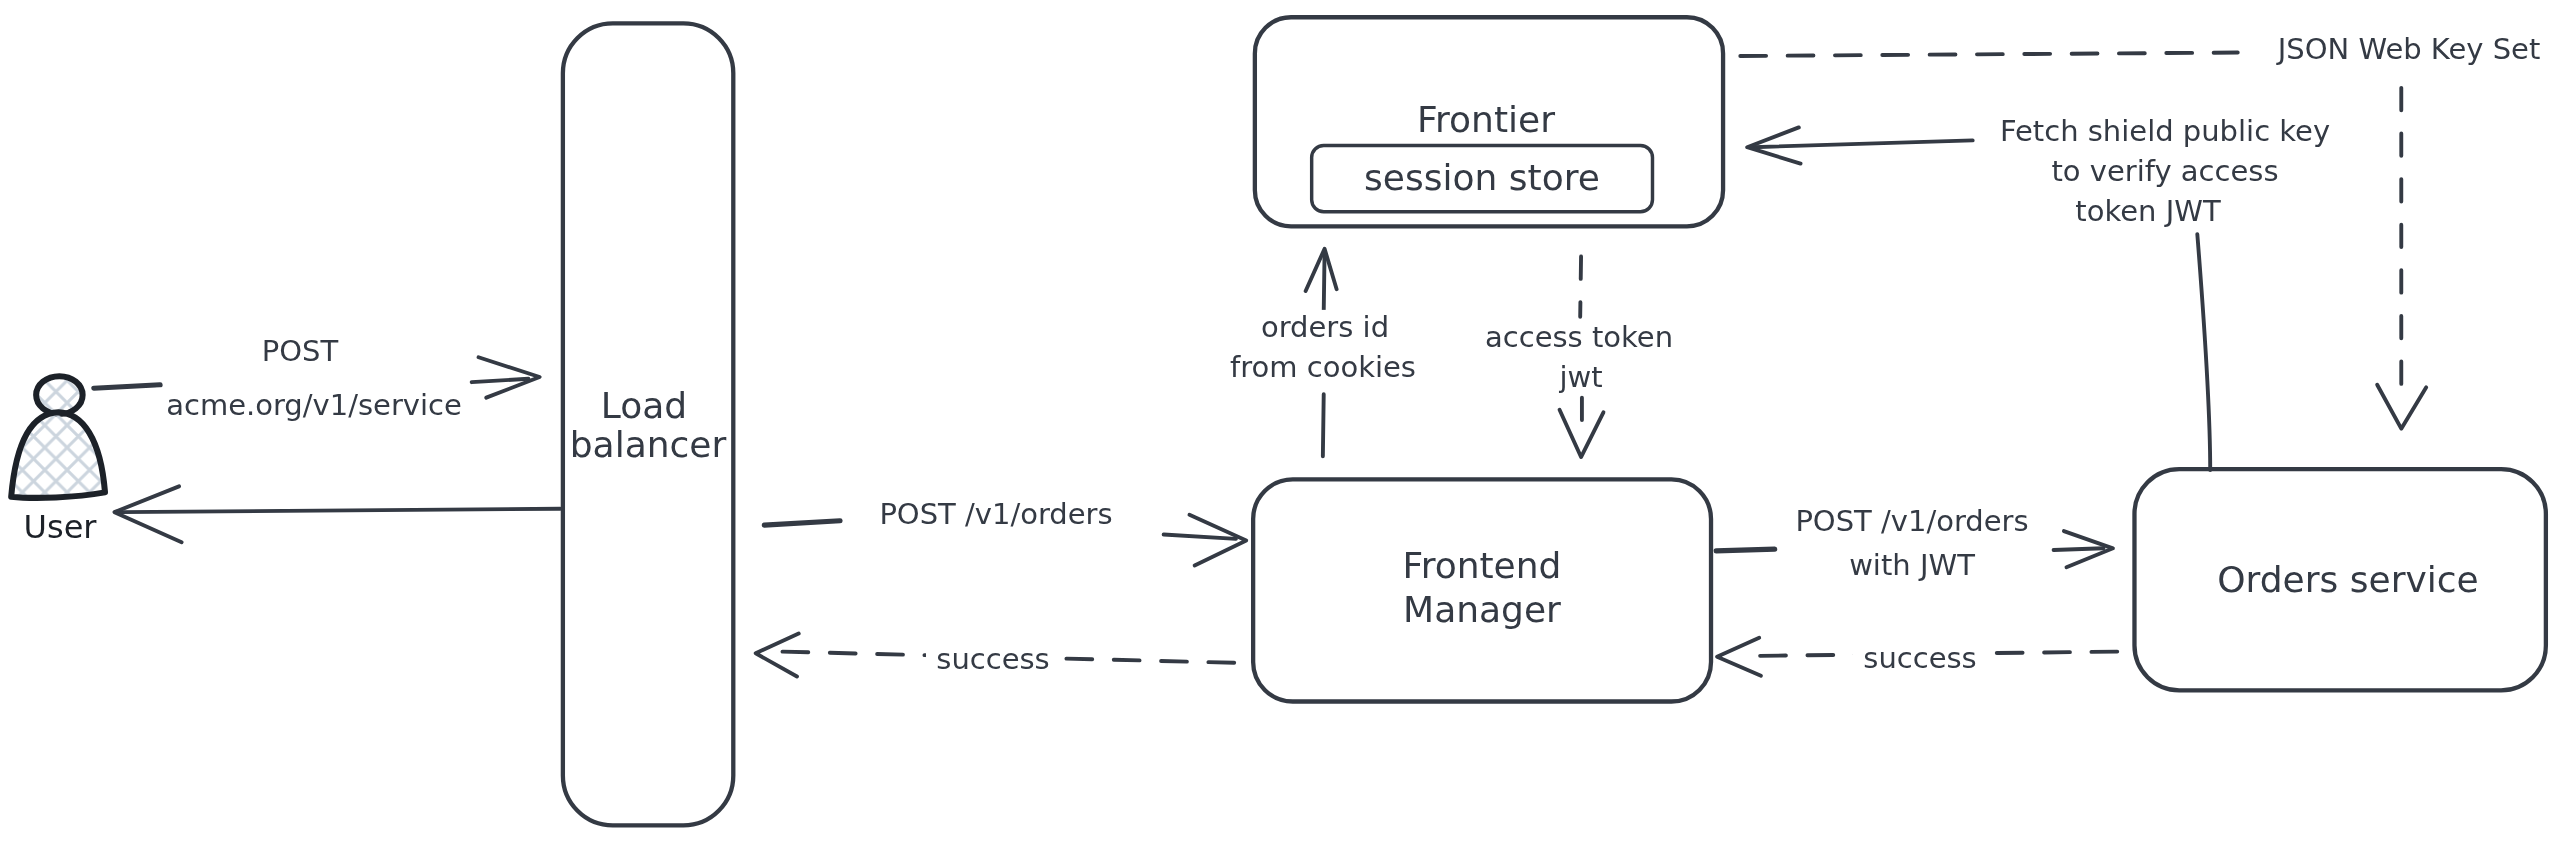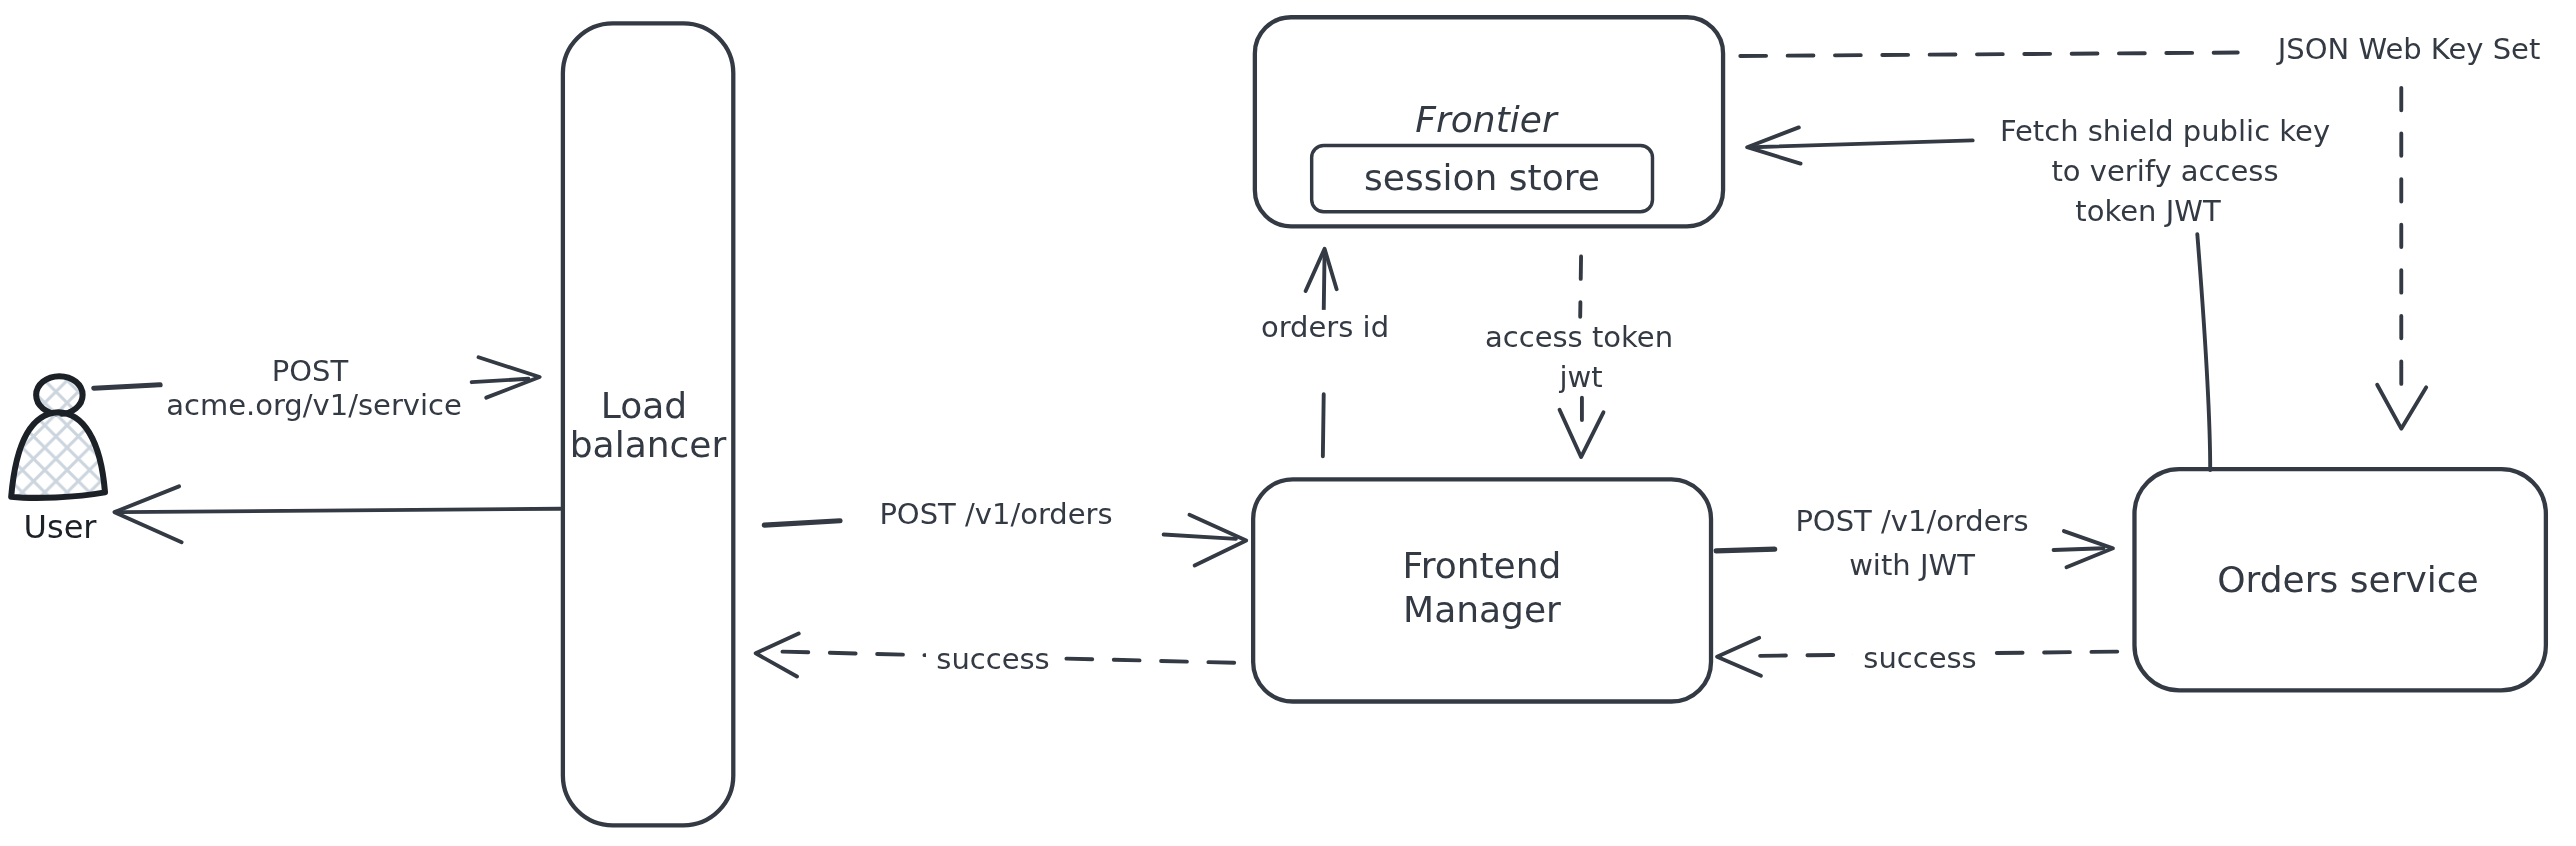--- a/index.html
+++ b/index.html
@@ -114,34 +114,35 @@
     <g>
       <path class="ln dash" d="M 2022 65 L 2600 61"></path>
       <path class="ln dash2" d="M 2790 102 L 2790 450"></path>
       <path class="ln" d="M 2762 447 L 2790 498 L 2819 450"></path>
     </g>
   </svg>
 
   <div class="lbl user" style="left:60px;top:528px;">User</div>
   <div class="lbl title" style="left:644px;top:406px;">Load</div>
   <div class="lbl title" style="left:648px;top:445px;">balancer</div>
-  <div class="lbl title" style="left:1486px;top:120px;font-style:italic;">Frontier</div>
+  <div class="lbl title" style="left:1486px;top:120px;">Frontier</div>
   <div class="lbl title" style="left:1482px;top:178px;">session store</div>
   <div class="lbl title" style="left:1482px;top:566px;">Frontend</div>
   <div class="lbl title" style="left:1482px;top:610px;">Manager</div>
   <div class="lbl title" style="left:2348px;top:580px;">Orders service</div>
 
-  <div class="lbl bg" style="left:310px;top:351px;margin-top:20px;">POST</div>
+  <div class="lbl bg" style="left:300px;top:351px;">POST</div>
   <div class="lbl bg" style="left:314px;top:405px;">acme.org/v1/service</div>
 
   <div class="lbl bg" style="left:996px;top:514px;">POST /v1/orders</div>
 
   <div class="lbl bg" style="left:993px;top:659px;">success</div>
 
   <div class="lbl bg" style="left:1325px;top:327px;">orders id</div>
+  <div class="lbl bg" style="left:1323px;top:367px;">from cookies</div>
 
   <div class="lbl bg" style="left:1579px;top:337px;">access token</div>
   <div class="lbl bg" style="left:1581px;top:377px;">jwt</div>
 
   <div class="lbl bg" style="left:1912px;top:521px;">POST /v1/orders</div>
   <div class="lbl bg" style="left:1912px;top:565px;">with JWT</div>
 
   <div class="lbl bg" style="left:1920px;top:658px;">success</div>
 
   <div class="lbl bg" style="left:2165px;top:131px;">Fetch shield public key</div>

